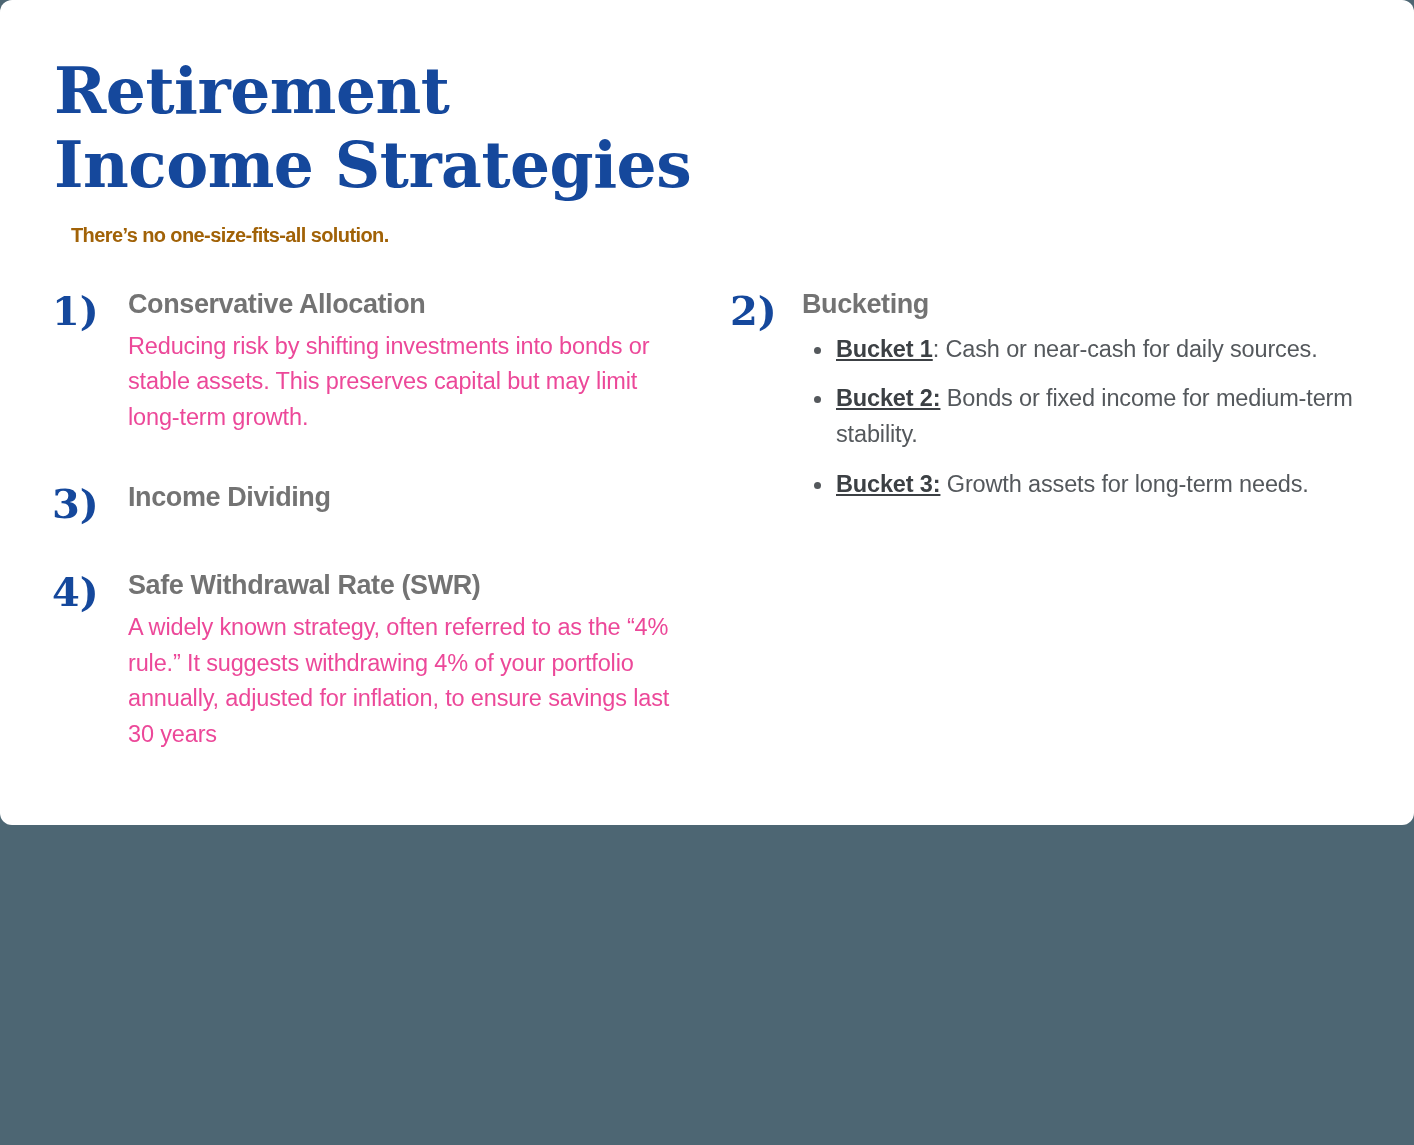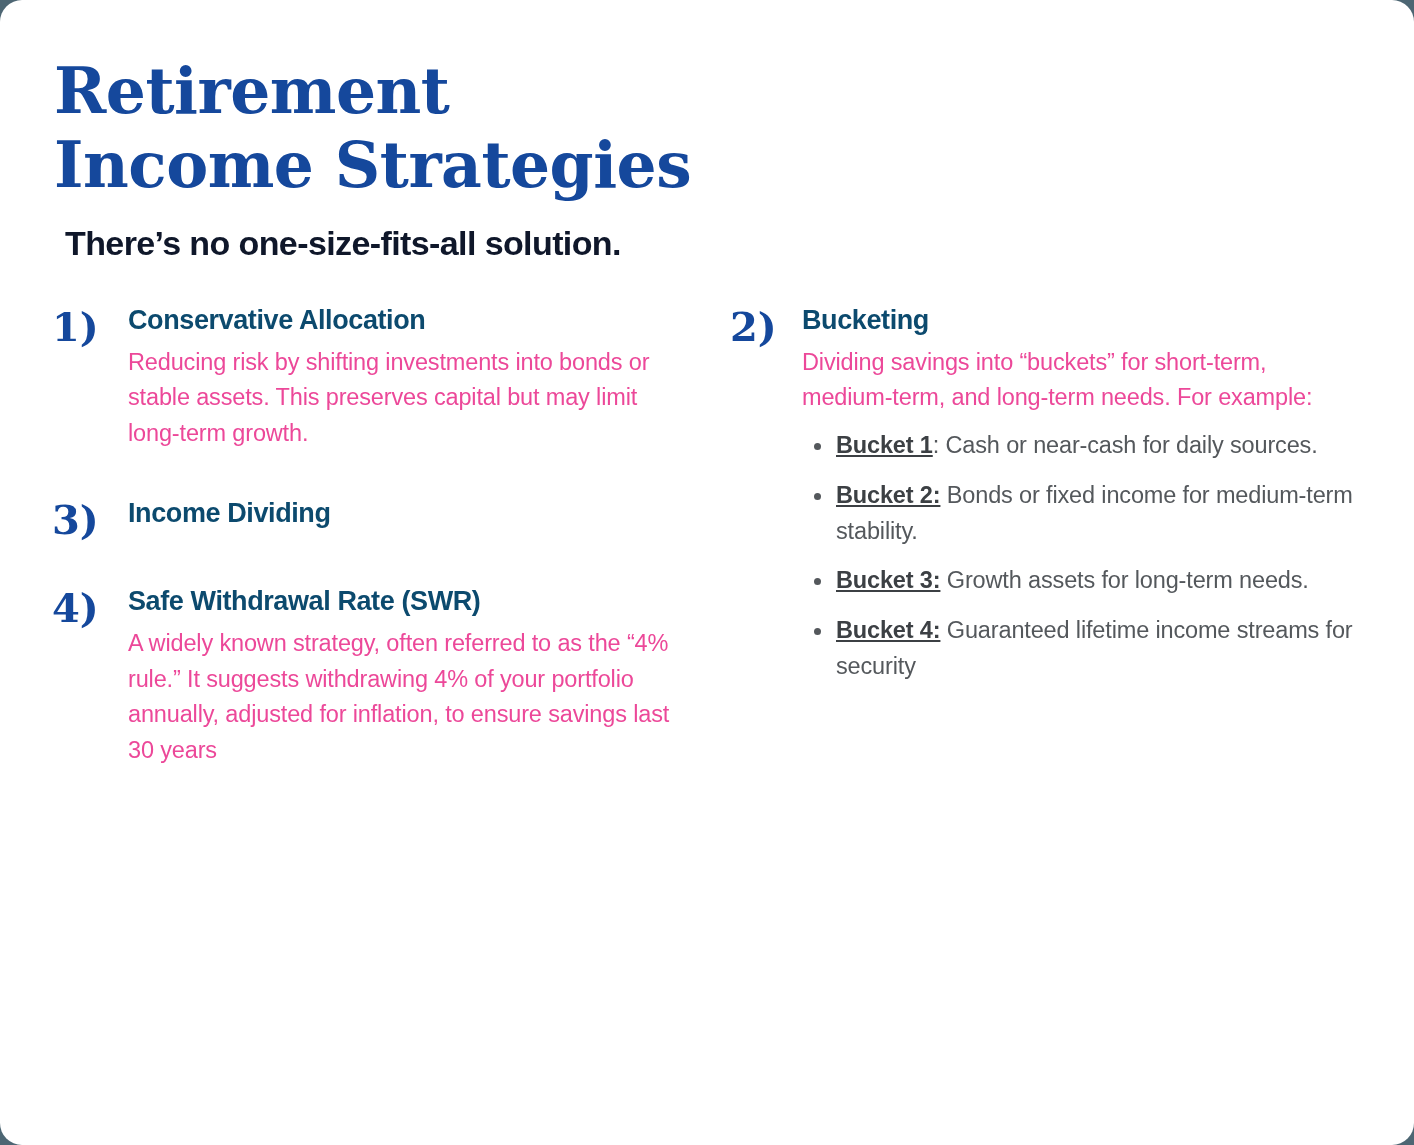--- a/index.html
+++ b/index.html
@@ -13,23 +13,23 @@
   body {
     background: #4d6673;
     font-family: "Liberation Sans", sans-serif;
   }
 
   .card {
     position: absolute;
     left: 0;
     top: 0;
     width: 1414px;
-    height: 1145px;
+    height: 825px;
     background: #ffffff;
-    border-radius: 22px;
+    border-radius: 12px;
     overflow: hidden;
   }
 
   .inner {
     position: absolute;
     left: 0; top: 0;
     width: 1414px;
     height: 1145px;
     padding: 62px 52px 0 52px;
   }
@@ -42,26 +42,26 @@
     line-height: 0.95;
     letter-spacing: -0.5px;
     color: #15489c;
     margin-left: 2px;
   }
   .title-line { display: block; }
   .title-line-2 { margin-top: 14px; }
 
   .subtitle {
     margin-top: 28px;
-    margin-left: 13px;
-    font-family: "Liberation Sans", sans-serif;
-    font-weight: 700;
-    font-size: 34px;
+    margin-left: 19px;
+    font-family: "Liberation Sans", sans-serif;
+    font-weight: 700;
+    font-size: 20px;
     letter-spacing: -0.6px;
-    color: #0f172a;
+    color: #a16207;
   }
 
   
   .columns {
     display: flex;
     margin-top: 42px;
   }
   .col-left  { width: 648px; flex: none; }
   .col-right { width: 640px; flex: none; margin-left: 30px; }
 
@@ -84,21 +84,21 @@
   }
   .item-num.right-num { width: 72px; }
 
   .item-body { flex: 1 1 auto; }
 
   .item-head {
     font-family: "Liberation Sans", sans-serif;
     font-weight: 700;
     font-size: 27px;
     letter-spacing: -0.4px;
-    color: #0c4a6e;
+    color: #737373;
     line-height: 1.15;
   }
 
   .item-text {
     margin-top: 9px;
     font-family: "Liberation Sans", sans-serif;
     font-size: 23.5px;
     line-height: 1.52;
     color: #ec4899;
     letter-spacing: -0.15px;
@@ -180,26 +180,24 @@
         </div>
 
       </div>
 
       <div class="col-right">
 
         <div class="item">
           <div class="item-num right-num">2)</div>
           <div class="item-body">
             <div class="item-head">Bucketing</div>
-            <div class="item-text">Dividing savings into “buckets” for short-term, medium-term, and long-term needs. For example:</div>
             <ul class="bullets">
                 <li><b>Bucket 1</b><span>: Cash or near-cash for daily sources.</span></li>
                 <li><b>Bucket 2:</b><span> Bonds or fixed income for medium-term stability.</span></li>
                 <li><b>Bucket 3:</b><span> Growth assets for long-term needs.</span></li>
-                <li><b>Bucket 4:</b><span> Guaranteed lifetime income streams for security</span></li>
               </ul>
           </div>
         </div>
 
       </div>
 
     </div>
   </div>
 </div>
 

